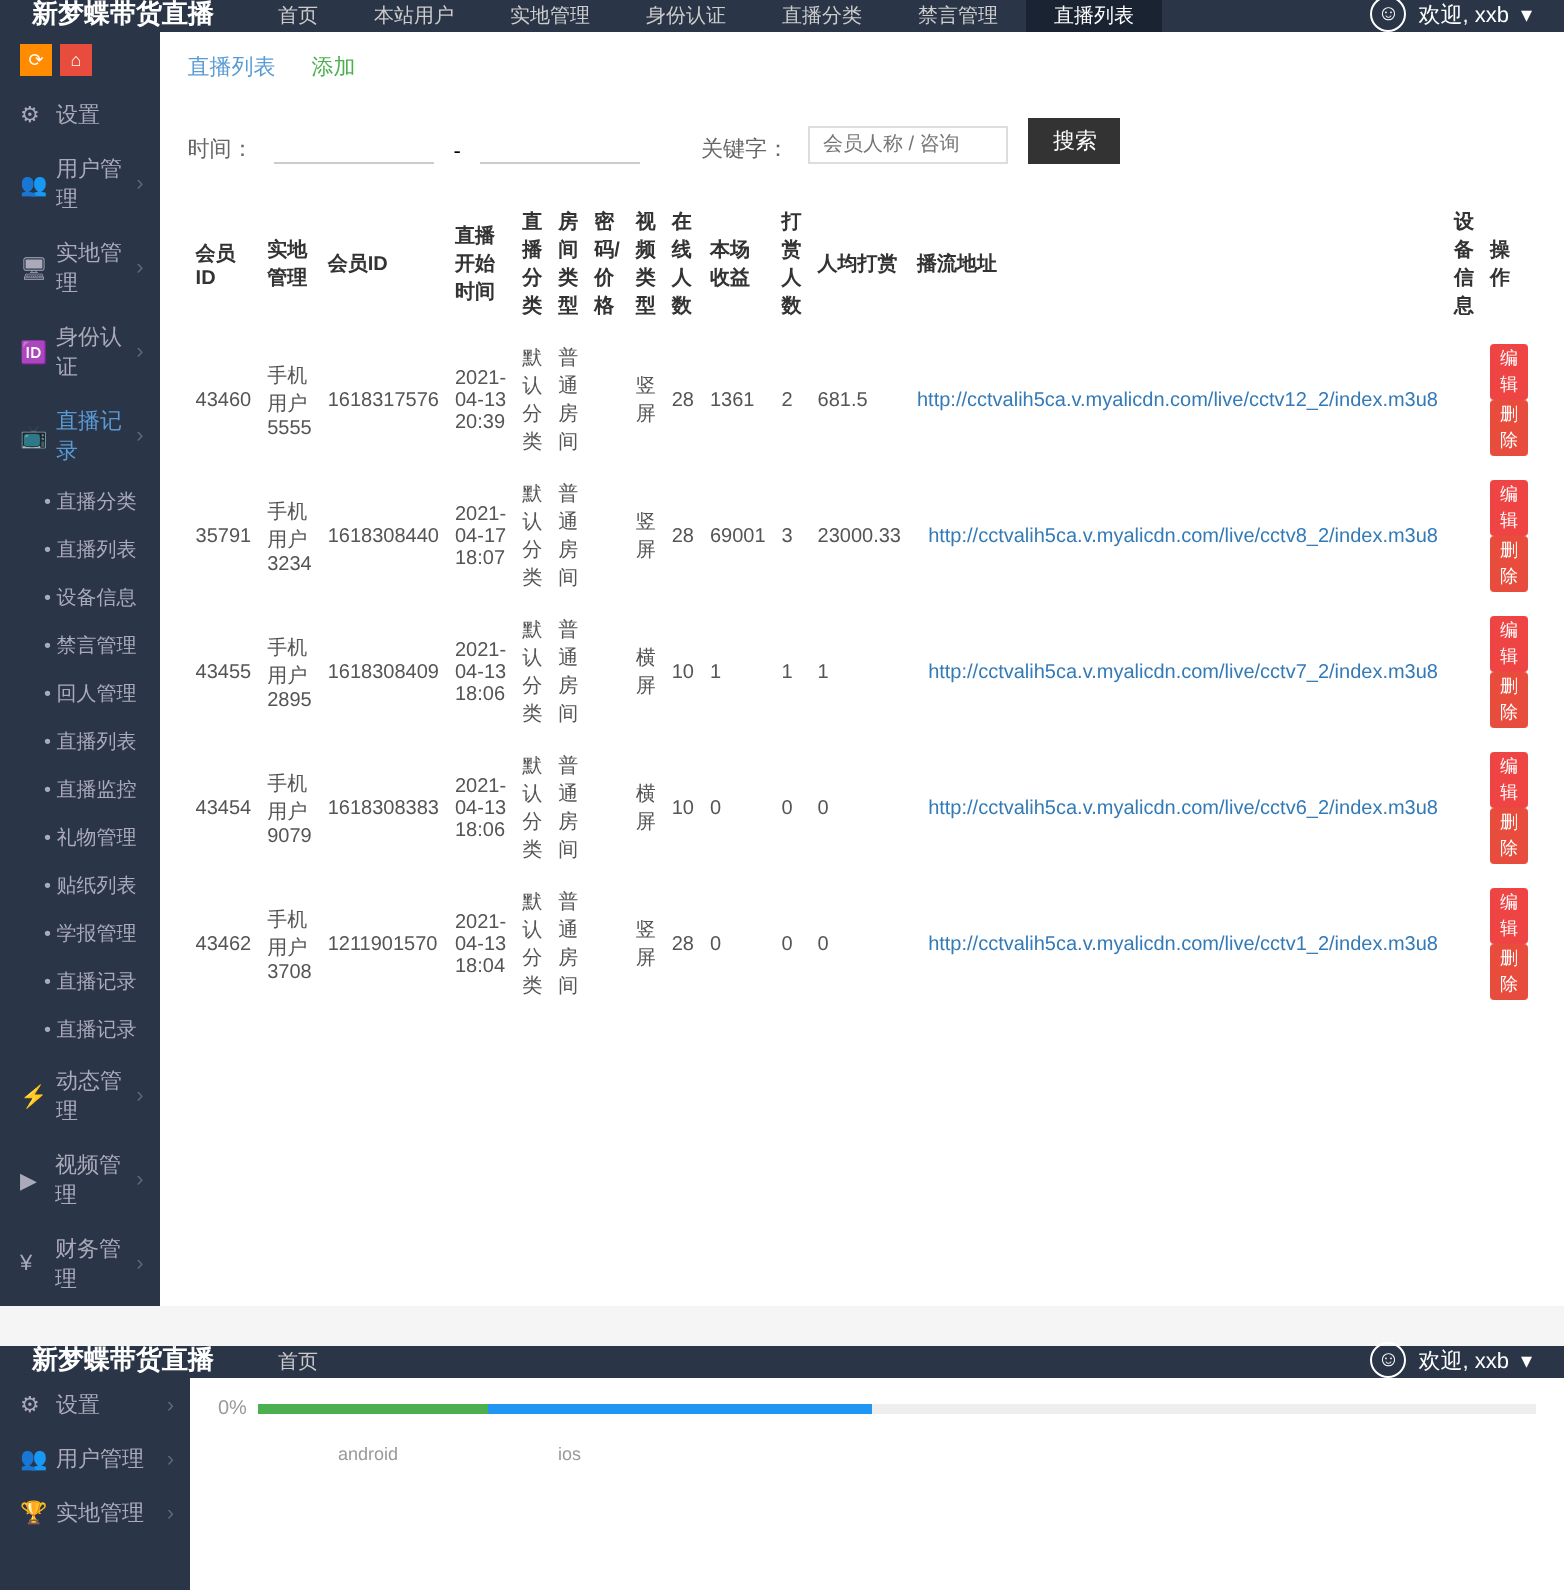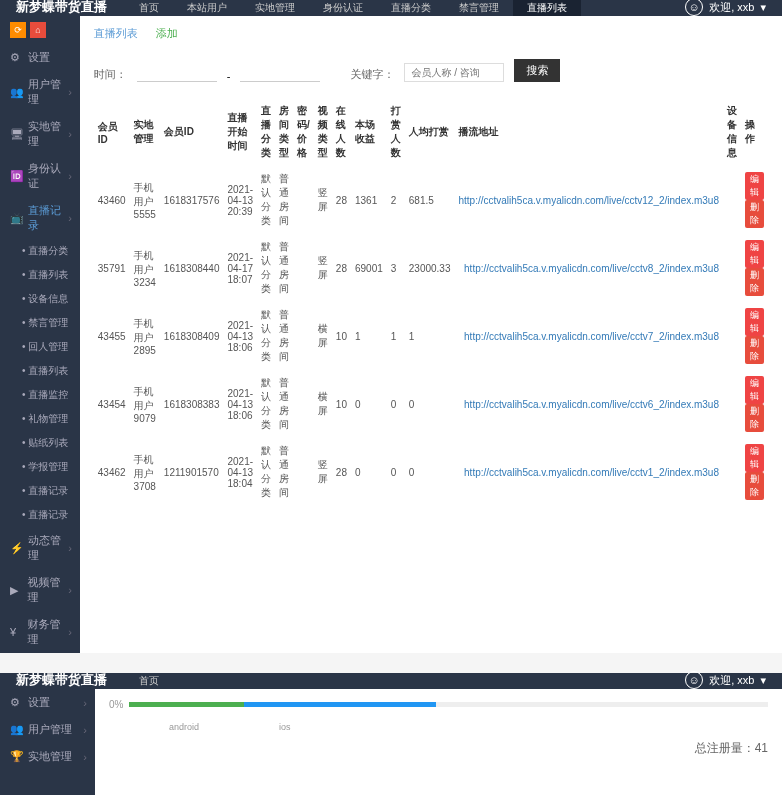--- a/index.html
+++ b/index.html
@@ -290,18 +290,17 @@
         <span class="pb-pct">0%</span>
         <div class="pb-line">
             <div class="pb-android"></div>
             <div class="pb-ios"></div>
           </div>
       </div>
       <div class="pb-labels">
         <span>android</span>
         <span>ios</span>
       </div>
-      <div class="total-reg"><span>总注册量：</span><span>41</span></div>
 
     </div>
   </div>
 
 </div>
 
 </body></html>

